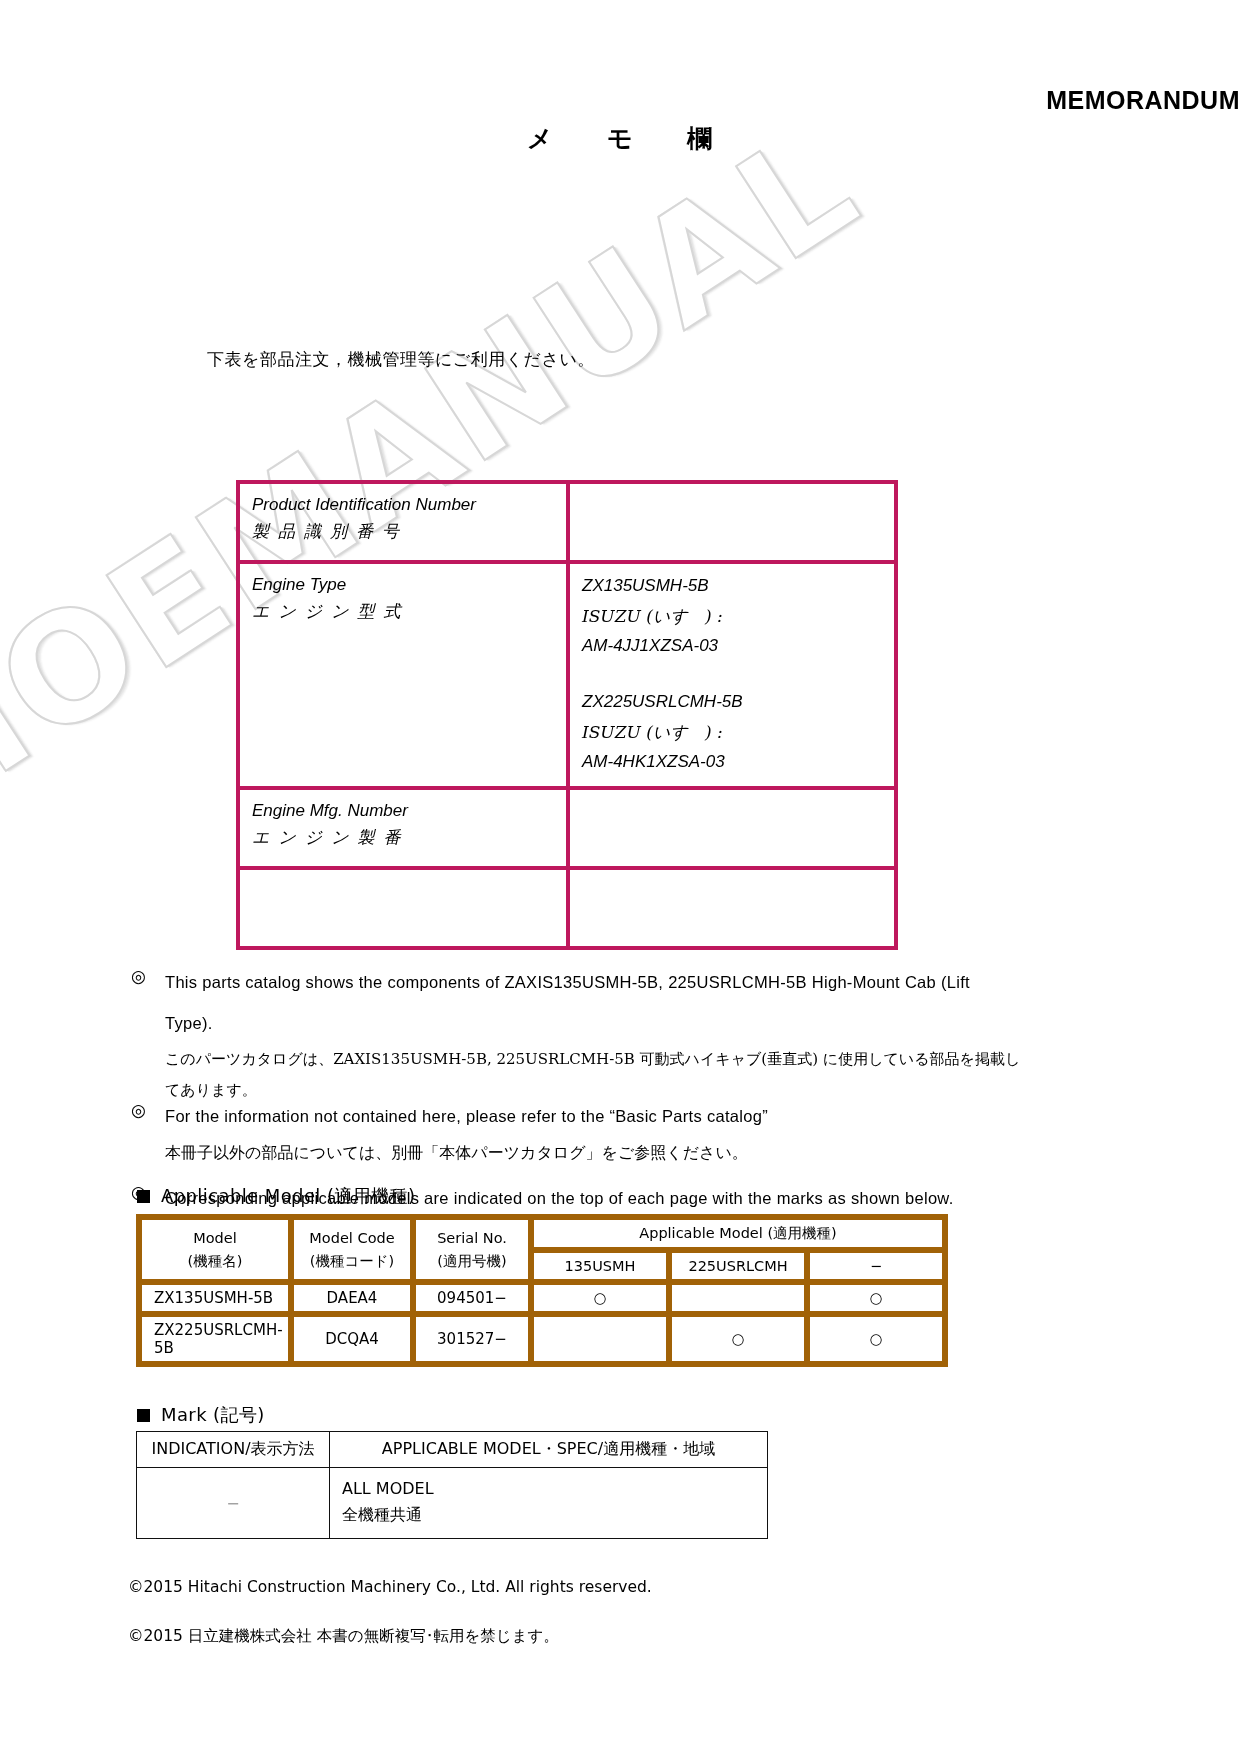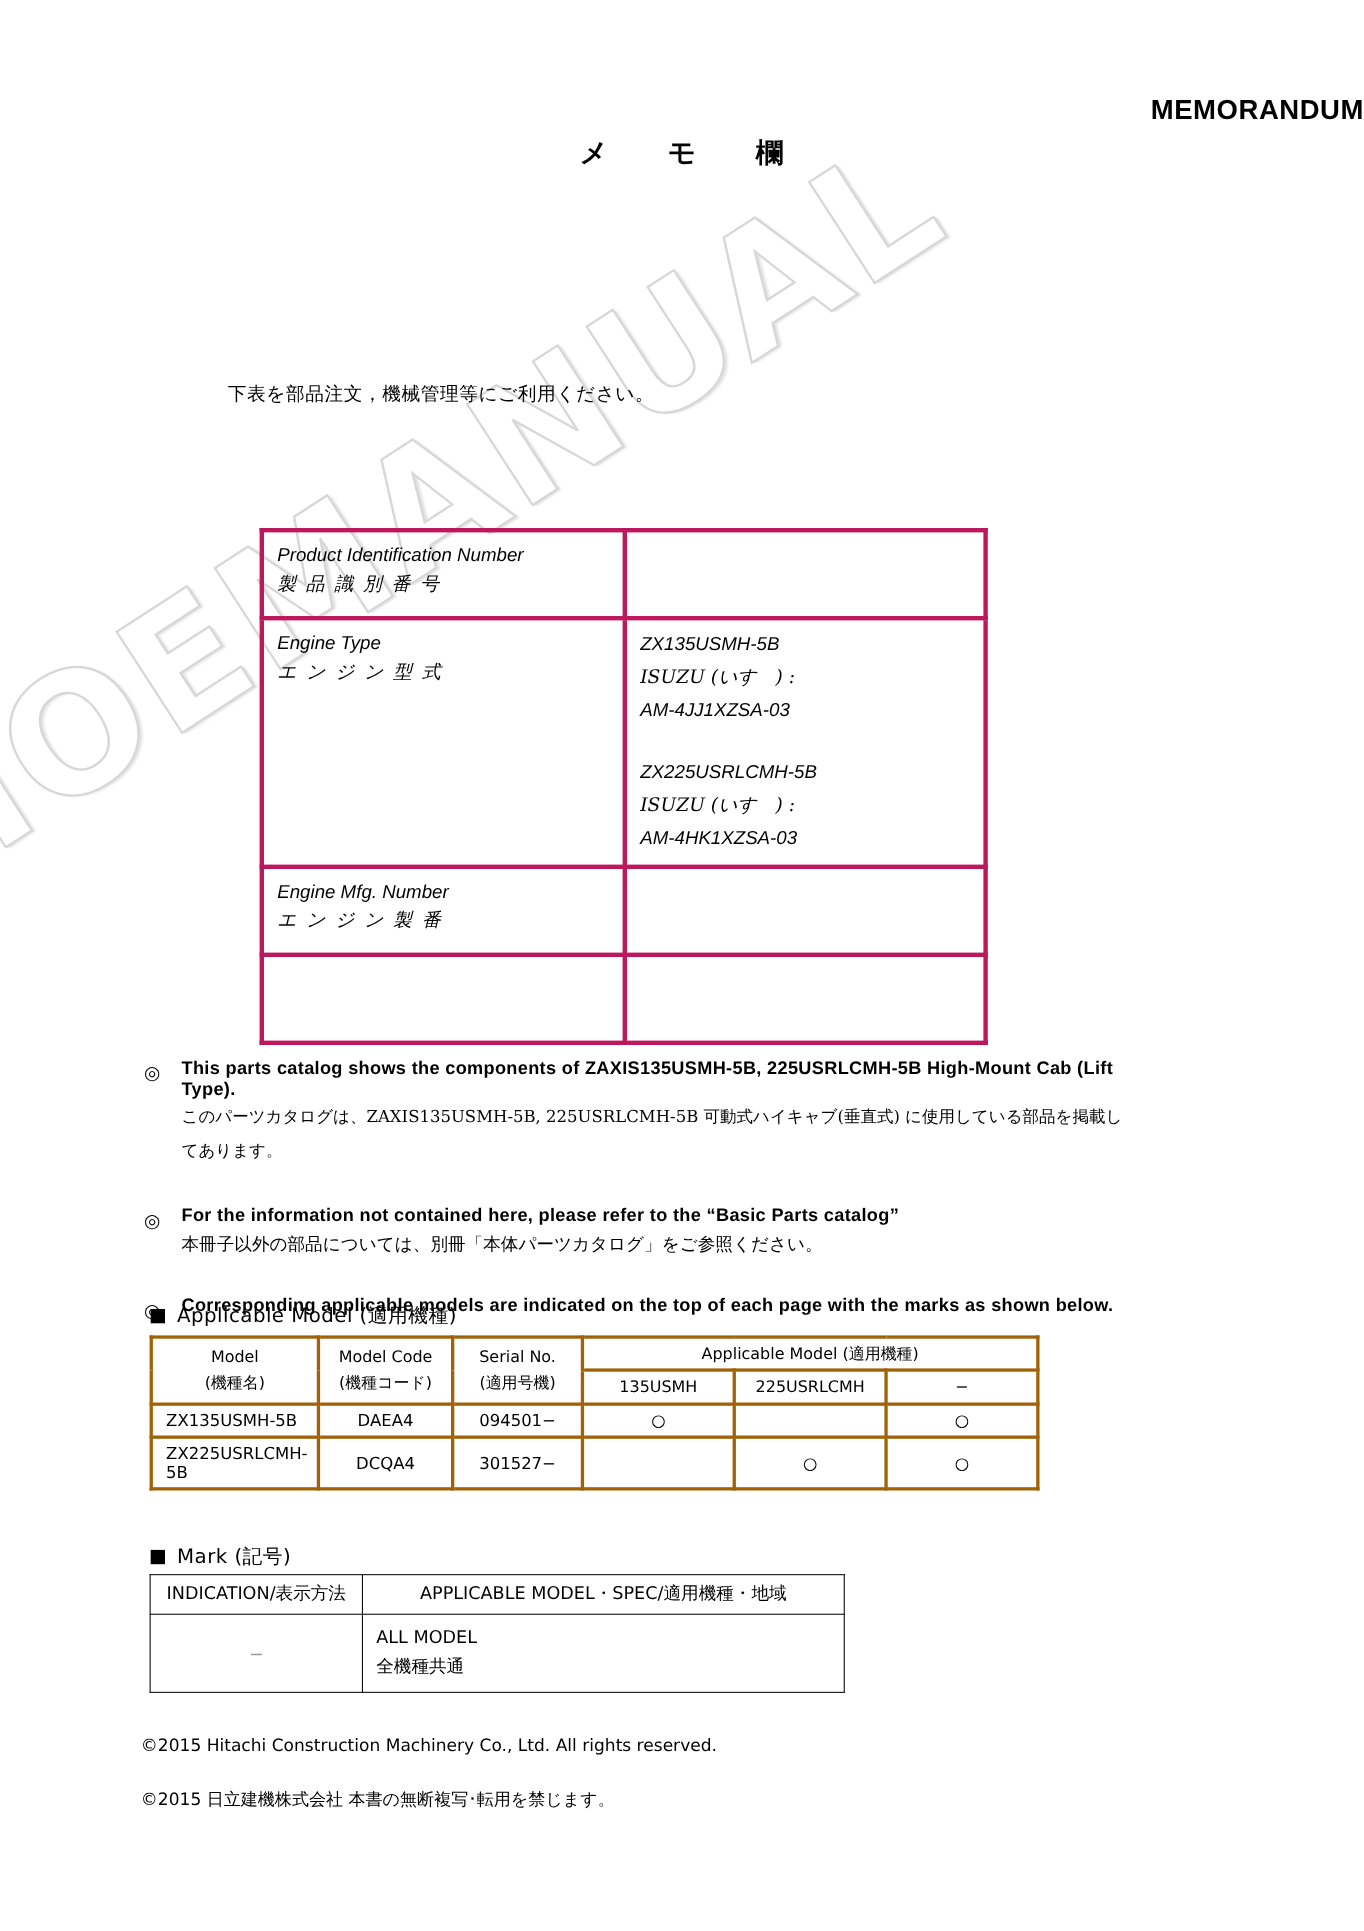--- a/index.html
+++ b/index.html
@@ -126,23 +126,22 @@
   .bullet-mark {
     width: 34px;
     flex: 0 0 34px;
     font-size: 17px;
     line-height: 29px;
     font-family: "DejaVu Sans", sans-serif;
   }
   .bullet-body { flex: 1; }
   .b-en {
     font-size: 16.5px;
-    line-height: 19px;
+    line-height: 41px;
     letter-spacing: 0.3px;
-    font-weight: bold;
   }
   .b-jp {
     font-family: "DejaVu Serif", serif;
     font-size: 16px;
     line-height: 31px;
   }
   .b-jp-small {
     font-family: "DejaVu Serif", serif;
     font-size: 15px;
     line-height: 31px;
@@ -168,21 +167,21 @@
   
   #am-table {
     position: absolute;
     left: 136px;
     top: 1128px;
     width: 806px;
     border-collapse: collapse;
     table-layout: fixed;
   }
   #am-table td, #am-table th {
-    border: 3px solid #a16207;
+    border: 6px solid #a16207;
     text-align: center;
     font-weight: normal;
     font-size: 14.5px;
     font-family: "DejaVu Sans", sans-serif;
     padding: 4px 2px;
     height: 25px;
   }
   #am-table .hdr-en { border-bottom: none; padding-top: 8px; padding-bottom: 2px; }
   #am-table .hdr-jp { border-top: none; padding-top: 2px; padding-bottom: 8px; }
   #am-table .grp { font-size: 14.5px; }

